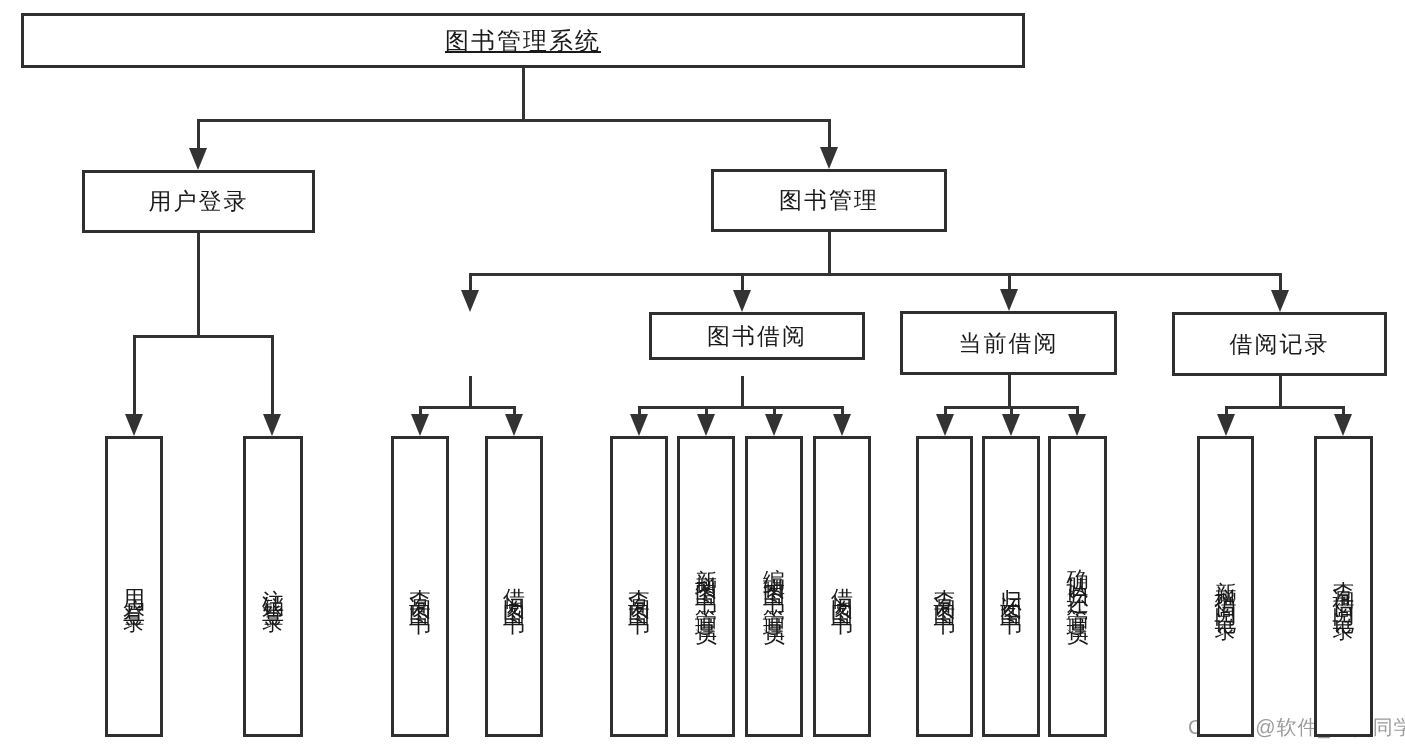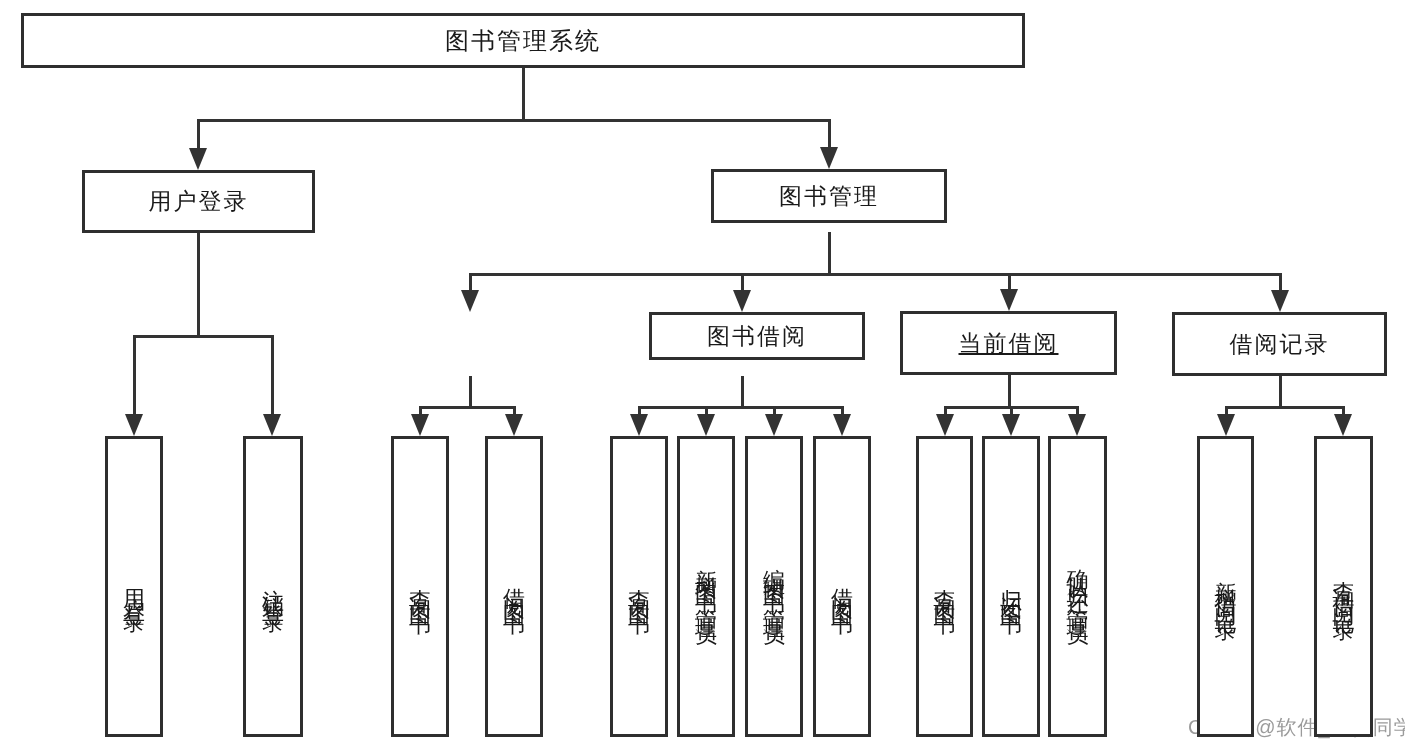--- a/index.html
+++ b/index.html
@@ -22,21 +22,21 @@
     position:absolute;
     box-sizing:border-box;
     border:3px solid var(--border);
     background:var(--fill);
     display:flex;align-items:center;justify-content:center;
     color:var(--text);
     font-size:23px;
     letter-spacing:2px;
     text-align:center;
   }
-  .node.root{font-size:24px;}
+  .node.root{font-size:24px;text-decoration:underline;}
   .node.v span{
     writing-mode:vertical-rl;
     text-orientation:mixed;
     font-size:22px;
     line-height:1;
     letter-spacing:8px;
   }
   .hline,.vline{position:absolute;background:var(--line);}
   .hline{height:3px;}
   .vline{width:3px;}
@@ -112,27 +112,27 @@
     <div class="vline" style="left: 1224.5px; top: 406px; height: 12px;"></div>
     <div class="arrowhead" style="left: 1217px; top: 414px;"></div>
     <div class="vline" style="left: 1341.5px; top: 406px; height: 12px;"></div>
     <div class="arrowhead" style="left: 1334px; top: 414px;"></div>
     <div class="node root" style="left: 21px; top: 13px; width: 1004px; height: 55px;">
       <span>图书管理系统</span>
     </div>
     <div class="node" style="left: 82px; top: 170px; width: 233px; height: 63px;">
       <span>用户登录</span>
     </div>
-    <div class="node" style="left: 711px; top: 169px; width: 236px; height: 54px;">
+    <div class="node" style="left: 711px; top: 169px; width: 236px; height: 63px;">
       <span>图书管理</span>
     </div>
     <div class="node" style="left: 649px; top: 312px; width: 216px; height: 48px;">
       <span>图书借阅</span>
     </div>
-    <div class="node" style="left: 900px; top: 311px; width: 217px; height: 64px; text-decoration: underline;">
+    <div class="node" style="left: 900px; top: 311px; width: 217px; height: 64px;">
       <span>当前借阅</span>
     </div>
     <div class="node" style="left: 1172px; top: 312px; width: 215px; height: 64px;">
       <span>借阅记录</span>
     </div>
     <div class="node v" style="left: 105px; top: 436px; width: 58px; height: 301px;">
       <span>用户登录</span>
     </div>
     <div class="node v" style="left: 243px; top: 436px; width: 60px; height: 301px;">
       <span>注销登录</span>

